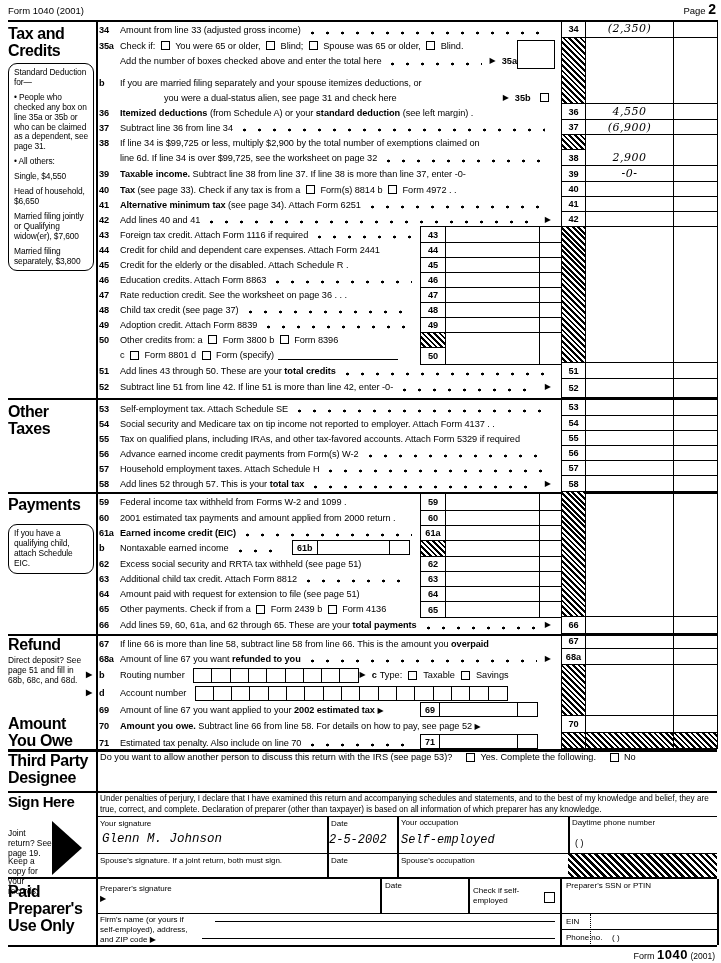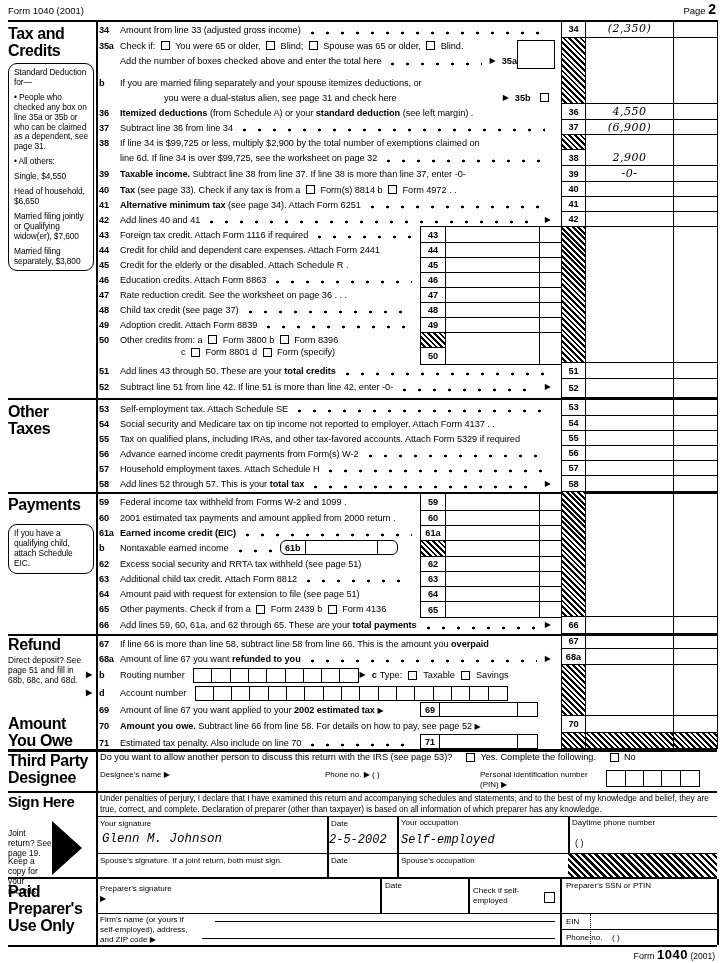--- a/index.html
+++ b/index.html
@@ -235,21 +235,21 @@
       </div>
       <div class="row short" style="height: 15px;">
         <span class="lno">49</span>
         <span class="ltext"><span>Adoption credit. Attach Form 8839</span></span>
         <span class="leader"></span>
       </div>
       <div class="row short" style="height: 15px;">
         <span class="lno">50</span>
         <span class="ltext"><span>Other credits from:  a </span><span class="cb"></span><span> Form 3800    b </span><span class="cb"></span><span> Form 8396</span></span>
       </div>
-      <div class="row short" style="height: 16px; flex-direction: column;">
+      <div class="row short" style="height: 16px;">
         <span class="lno"></span>
         <span class="ltext"><span>c </span><span class="cb"></span><span> Form 8801    d </span><span class="cb"></span><span> Form (specify)</span></span>
         <span class="wline"></span>
       </div>
       <div class="row" style="height: 16px;">
         <span class="lno">51</span>
         <span class="ltext"><span>Add lines 43 through 50. These are your </span><span class="b">total credits</span></span>
         <span class="leader"></span>
       </div>
       <div class="row" style="height: 16px;">
@@ -305,21 +305,21 @@
       </div>
       <div class="row short" style="height: 15px;">
         <span class="lno">61a</span>
         <span class="ltext"><span class="b">Earned income credit (EIC)</span></span>
         <span class="leader"></span>
       </div>
       <div class="row" style="height: 16px; width: 196px;">
         <span class="lno">b</span>
         <span class="ltext"><span>Nontaxable earned income</span></span>
         <span class="leader"></span>
-        <span class="ibox" style="left: 184px; width: 118px; border-radius: 6px;">
+        <span class="ibox" style="left: 196px; width: 118px;">
           <span class="iboxno">61b</span>
           <span class="iboxamt"></span>
           <span class="iboxc"></span>
         </span>
       </div>
       <div class="row short" style="height: 15px;">
         <span class="lno">62</span>
         <span class="ltext"><span>Excess social security and RRTA tax withheld (see page 51)</span></span>
       </div>
       <div class="row short" style="height: 15px;">
@@ -654,32 +654,20 @@
       </div>
     </div>
   <div class="abs entrybox"></div>
 
   <div id="tp-q" class="abs">
     <span>Do you want to allow another person to discuss this return with the IRS (see page 53)?</span>
     <span class="cb"></span>
     <span>Yes. Complete the following.</span>
     <span class="cb"></span>
     <span>No</span>
-  </div>
-  <div id="tp-row" class="abs">
-    <span class="small-label" style="left:0;top:2px;width:72px">Designee's name  ▶</span>
-    <span class="small-label" style="left:225px;top:2px;width:90px">Phone no.  ▶  (      )</span>
-    <span class="small-label" style="left:380px;top:2px;width:118px">Personal identification number (PIN)  ▶</span>
-    <span id="pinboxes" class="pinboxes">
-        <span class="cellbox"></span>
-        <span class="cellbox"></span>
-        <span class="cellbox"></span>
-        <span class="cellbox"></span>
-        <span class="cellbox"></span>
-      </span>
   </div>
 
   <div class="abs" id="perjury" style="left:100px;top:794px;width:612px;font-size:8.2px;line-height:1.3">Under penalties of perjury, I declare that I have examined this return and accompanying schedules and statements, and to the best of my knowledge and belief, they are true, correct, and complete. Declaration of preparer (other than taxpayer) is based on all information of which preparer has any knowledge.</div>
   <div class="hlp" style="left:96px;top:816px;width:621px"></div>
   <div class="hlp" style="left:96px;top:853px;width:621px"></div>
   <div class="vl" style="left:327px;top:816px;height:61px"></div>
   <div class="vl" style="left:397px;top:816px;height:61px"></div>
   <div class="vl" style="left:568px;top:816px;height:61px"></div>
   <span class="small-label" style="left:100px;top:819px">Your signature</span>
   <span class="small-label" style="left:331px;top:819px">Date</span>

